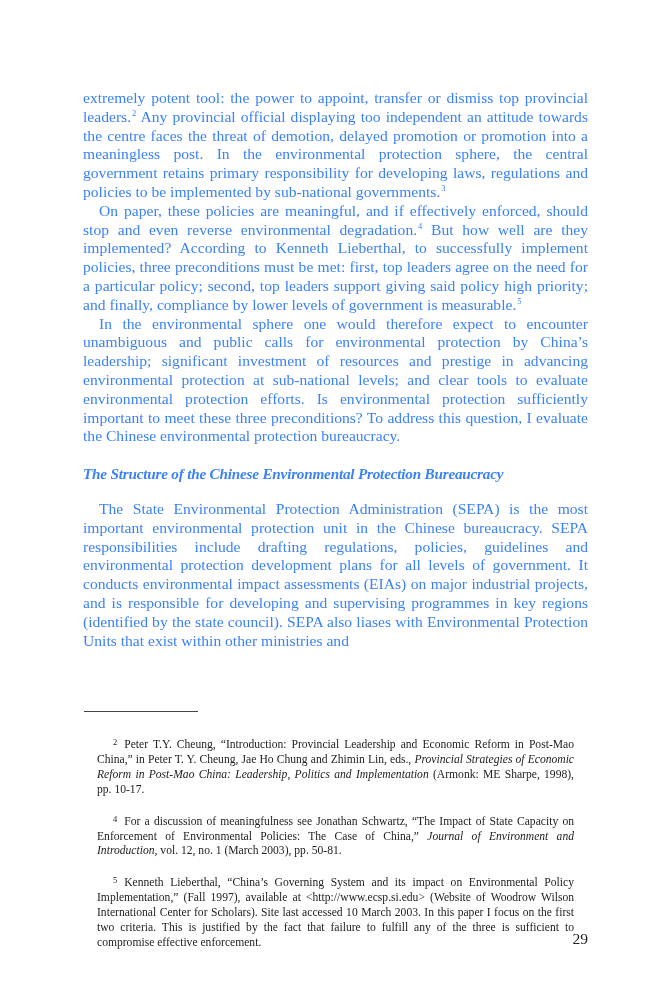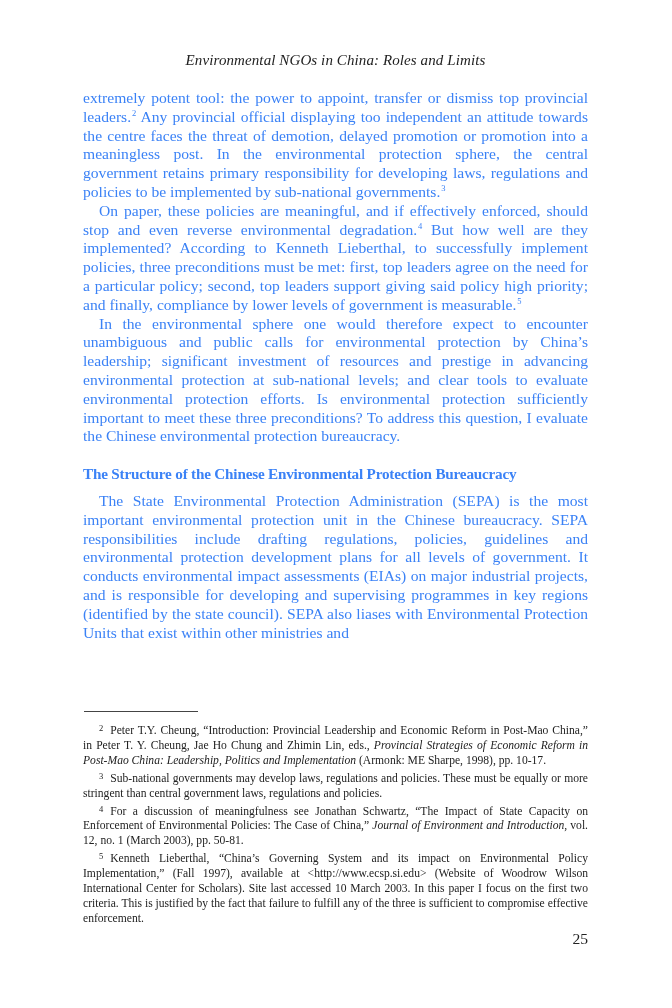--- a/index.html
+++ b/index.html
@@ -11,63 +11,61 @@
     font-size: 15px; letter-spacing: 0.1px; color: #222;
   }
   .body-text {
     position: absolute; left: 83px; top: 89px; width: 505px;
     font-family: "Liberation Serif", serif; font-size: 15.6px; line-height: 18.8px;
     text-align: justify; color: #3b82f6;
   }
   .body-text p { margin: 0; text-indent: 16px; hyphens: none; }
   .body-text p.noindent { text-indent: 0; }
   .body-text h2 {
-    margin: 19px 0 8px 0; font-size: 15.2px; font-weight: bold; 
+    margin: 19px 0 16px 0; font-size: 15.2px; font-weight: bold; font-style: italic;
     line-height: 18.8px; letter-spacing: -0.2px;
   }
   sup.fn { font-size: 8.5px; vertical-align: 6px; line-height: 0; margin-left: 1px; }
   .footnote-rule {
     position: absolute; left: 84px; top: 711px; width: 114px; height: 0;
     border-top: 1px solid #444;
   }
   .footnotes {
     position: absolute; left: 83px; top: 721px; width: 505px;
     font-family: "Liberation Serif", serif; font-size: 11.6px; line-height: 14.9px;
     text-align: justify; color: #222;
   }
-  .footnotes p { margin: 0; text-indent: 16px; }
+  .footnotes p { margin: 14px; text-indent: 16px; }
   .footnotes .fnum { font-size: 8.5px; vertical-align: 3px; margin-right: 7px; }
   .page-number {
     position: absolute; right: 84px; top: 930px;
     font-family: "Liberation Serif", serif; font-size: 15.6px; color: #222;
   }
   i, .it { font-style: italic; }
 </style>
 </head>
 <body>
 
 <div class="page">
 
-  <div class="running-head">Environmental NGOs in China: Roles and Limits</div>
 
   <div class="body-text">
     <p class="noindent"><span>extremely potent tool: the power to appoint, transfer or dismiss top provincial leaders.</span><sup class="fn">2</sup><span> Any provincial official displaying too independent an attitude towards the centre faces the threat of demotion, delayed promotion or promotion into a meaningless post. In the environmental protection sphere, the central government retains primary responsibility for developing laws, regulations and policies to be implemented by sub-national governments.</span><sup class="fn">3</sup></p>
 
     <p><span>On paper, these policies are meaningful, and if effectively enforced, should stop and even reverse environmental degradation.</span><sup class="fn">4</sup><span> But how well are they implemented? According to Kenneth Lieberthal, to successfully implement policies, three preconditions must be met: first, top leaders agree on the need for a particular policy; second, top leaders support giving said policy high priority; and finally, compliance by lower levels of government is measurable.</span><sup class="fn">5</sup></p>
 
     <p>In the environmental sphere one would therefore expect to encounter unambiguous and public calls for environmental protection by China’s leadership; significant investment of resources and prestige in advancing environmental protection at sub-national levels; and clear tools to evaluate environmental protection efforts. Is environmental protection sufficiently important to meet these three preconditions? To address this question, I evaluate the Chinese environmental protection bureaucracy.</p>
 
     <h2>The Structure of the Chinese Environmental Protection Bureaucracy</h2>
 
     <p>The State Environmental Protection Administration (SEPA) is the most important environmental protection unit in the Chinese bureaucracy. SEPA responsibilities include drafting regulations, policies, guidelines and environmental protection development plans for all levels of government. It conducts environmental impact assessments (EIAs) on major industrial projects, and is responsible for developing and supervising programmes in key regions (identified by the state council). SEPA also liases with Environmental Protection Units that exist within other ministries and</p>
   </div>
 
   <div class="footnote-rule"></div>
 
   <div class="footnotes">
     <p><span class="fnum">2</span><span>Peter T.Y. Cheung, “Introduction: Provincial Leadership and Economic Reform in Post-Mao China,” in Peter T. Y. Cheung, Jae Ho Chung and Zhimin Lin, eds., </span><i>Provincial Strategies of Economic Reform in Post-Mao China: Leadership, Politics and Implementation</i><span> (Armonk: ME Sharpe, 1998), pp. 10-17.</span></p>
-    <p><span class="fnum">3</span><span>Sub-national governments may develop laws, regulations and policies. These must be equally or more stringent than central government laws, regulations and policies.</span></p>
     <p><span class="fnum">4</span><span>For a discussion of meaningfulness see Jonathan Schwartz, “The Impact of State Capacity on Enforcement of Environmental Policies: The Case of China,” </span><i>Journal of Environment and Introduction</i><span>, vol. 12, no. 1 (March 2003), pp. 50-81.</span></p>
     <p><span class="fnum">5</span><span>Kenneth Lieberthal, “China’s Governing System and its impact on Environmental Policy Implementation,” (Fall 1997), available at &lt;http://www.ecsp.si.edu&gt; (Website of Woodrow Wilson International Center for Scholars). Site last accessed 10 March 2003. In this paper I focus on the first two criteria. This is justified by the fact that failure to fulfill any of the three is sufficient to compromise effective enforcement.</span></p>
   </div>
 
-  <div class="page-number">25</div>
+  <div class="page-number">29</div>
 </div>
 
 </body></html>

